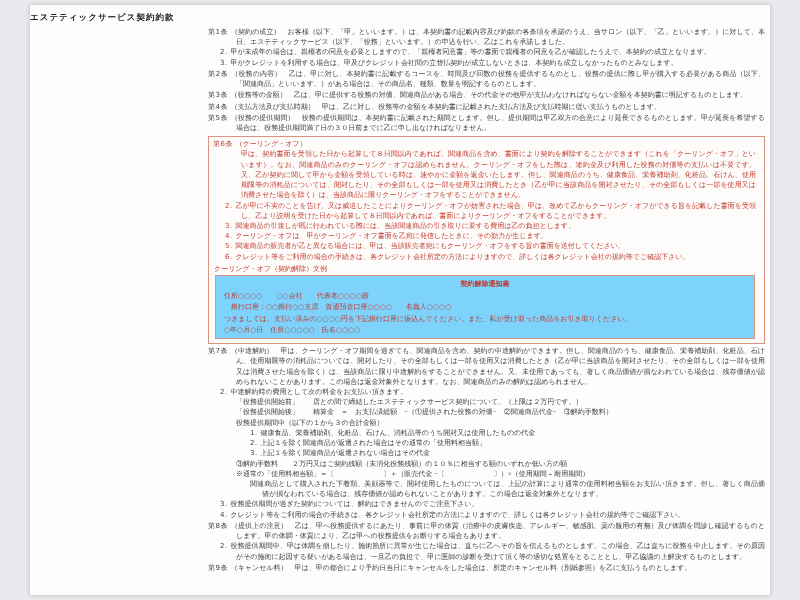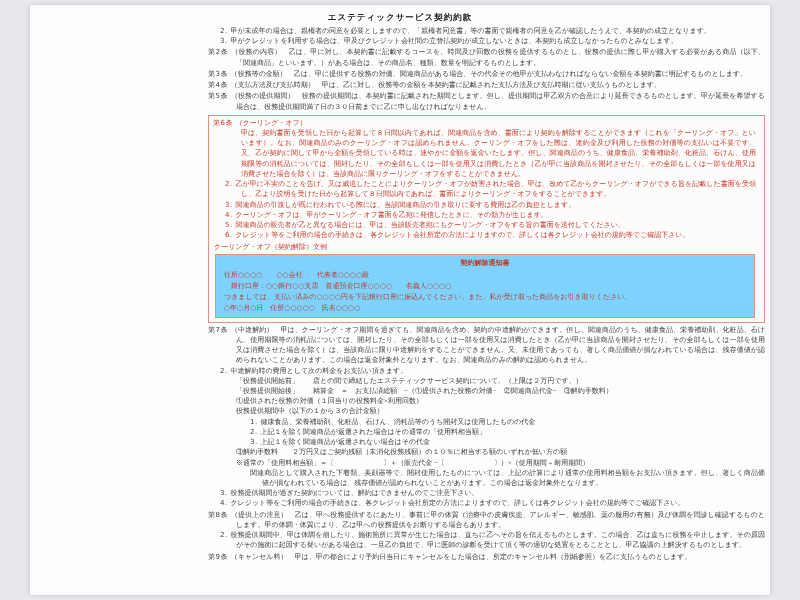--- a/index.html
+++ b/index.html
@@ -9,21 +9,21 @@
     font-family:"DejaVu Sans","Liberation Sans",sans-serif;
     position:relative;
   }
   .page {
     position:absolute; left:30px; top:5px; width:740px; height:590px;
     background:#fdfdfe; box-shadow:0 0 5px rgba(0,0,0,.18);
     overflow:hidden;
   }
   .doc-title {
     position:absolute; left:0; top:7px; width:100%;
-    text-align:center; font-size:8.5px; font-weight:bold; color:#222;
+    text-align:left; font-size:8.5px; font-weight:bold; color:#222;
     letter-spacing:1px;
   }
   .column {
     position:absolute; left:178px; top:21px; width:557px;
     font-size:7px; line-height:1.46; color:#3d3d3d;
     text-align:justify;
   }
   .blk { margin:0; }
   .blk.art { padding-left:28px; text-indent:-28px; margin-top:1px; }
   .blk.num { margin-left:12px; padding-left:16px; text-indent:-16px; }
@@ -43,20 +43,21 @@
   }
   .letter-title { text-align:center; font-weight:bold; margin:2px 0 2px 0; }
   .letter-line { margin-top:1px; text-align:left; }
 </style>
 </head>
 <body>
 
 <div class="page">
   <div class="doc-title">エステティックサービス契約約款</div>
   <div class="column">
+      <div class="blk art"><span class="lbl">第1条 </span>（契約の成立）　お客様（以下、「甲」といいます。）は、本契約書の記載内容及び約款の各条項を承諾のうえ、当サロン（以下、「乙」といいます。）に対して、本日、エステティックサービス（以下、「役務」といいます。）の申込を行い、乙はこれを承諾しました。</div>
       <div class="blk num"><span class="lbl">2. </span>甲が未成年の場合は、親権者の同意を必要としますので、「親権者同意書」等の書面で親権者の同意を乙が確認したうえで、本契約の成立となります。</div>
       <div class="blk num"><span class="lbl">3. </span>甲がクレジットを利用する場合は、甲及びクレジット会社間の立替払契約が成立しないときは、本契約も成立しなかったものとみなします。</div>
       <div class="blk art"><span class="lbl">第2条 </span>（役務の内容）　乙は、甲に対し、本契約書に記載するコースを、時間及び回数の役務を提供するものとし、役務の提供に際し甲が購入する必要がある商品（以下、「関連商品」といいます。）がある場合は、その商品名、種類、数量を明記するものとします。</div>
       <div class="blk art"><span class="lbl">第3条 </span>（役務等の金額）　乙は、甲に提供する役務の対価、関連商品がある場合、その代金その他甲が支払わなければならない金額を本契約書に明記するものとします。</div>
       <div class="blk art"><span class="lbl">第4条 </span>（支払方法及び支払時期）　甲は、乙に対し、役務等の金額を本契約書に記載された支払方法及び支払時期に従い支払うものとします。</div>
       <div class="blk art"><span class="lbl">第5条 </span>（役務の提供期間）　役務の提供期間は、本契約書に記載された期間とします。但し、提供期間は甲乙双方の合意により延長できるものとします。甲が延長を希望する場合は、役務提供期間満了日の３０日前までに乙に申し出なければなりません。</div>
       <div class="redbox">
         <div class="blk art"><span class="lbl">第6条 </span>（クーリング・オフ）　</div>
         <div class="blk lv2">甲は、契約書面を受領した日から起算して８日間以内であれば、関連商品を含め、書面により契約を解除することができます（これを「クーリング・オフ」といいます）。なお、関連商品のみのクーリング・オフは認められません。クーリング・オフをした際は、違約金及び利用した役務の対価等の支払いは不要です。又、乙が契約に関して甲から金額を受領している時は、速やかに金額を返金いたします。但し、関連商品のうち、健康食品、栄養補助剤、化粧品、石けん、使用期限等の消耗品については、開封したり、その全部もしくは一部を使用又は消費したとき（乙が甲に当該商品を開封させたり、その全部もしくは一部を使用又は消費させた場合を除く）は、当該商品に限りクーリング・オフをすることができません。</div>
         <div class="blk num"><span class="lbl">2. </span>乙が甲に不実のことを告げ、又は威迫したことによりクーリング・オフが妨害された場合、甲は、改めて乙からクーリング・オフができる旨を記載した書面を受領し、乙より説明を受けた日から起算して８日間以内であれば、書面によりクーリング・オフをすることができます。</div>
@@ -70,21 +71,20 @@
           <div class="letter-line">住所○○○○　　○○会社　　代表者○○○○殿</div>
           <div class="letter-line">　銀行口座：○○銀行○○支店　普通預金口座○○○○　　名義人○○○○</div>
           <div class="letter-line">つきましては、支払い済みの○○○○円を下記銀行口座に振込んでください。また、私が受け取った商品をお引き取りください。</div>
           <div class="letter-line">○年○月○日　住所○○○○○　氏名○○○○</div>
         </div>
       </div>
       <div class="blk art"><span class="lbl">第7条 </span>（中途解約）　甲は、クーリング・オフ期間を過ぎても、関連商品を含め、契約の中途解約ができます。但し、関連商品のうち、健康食品、栄養補助剤、化粧品、石けん、使用期限等の消耗品については、開封したり、その全部もしくは一部を使用又は消費したとき（乙が甲に当該商品を開封させたり、その全部もしくは一部を使用又は消費させた場合を除く）は、当該商品に限り中途解約をすることができません。又、未使用であっても、著しく商品価値が損なわれている場合は、残存価値が認められないことがあります。この場合は返金対象外となります。なお、関連商品のみの解約は認められません。</div>
       <div class="blk num"><span class="lbl">2. </span>中途解約時の費用として次の料金をお支払い頂きます。</div>
       <div class="blk lv2">「役務提供開始前」　　店との間で締結したエステティックサービス契約について。（上限は２万円です。）</div>
       <div class="blk lv2">「役務提供開始後」　　精算金　＝　お支払済総額　−（①提供された役務の対価−　②関連商品代金−　③解約手数料）</div>
-      <div class="blk lv2">①提供された役務の対価（１回当りの役務料金×利用回数）</div>
       <div class="blk lv2">役務提供期間中（以下の１から３の合計金額）</div>
       <div class="blk lv3"><span class="lbl">1. </span>健康食品、栄養補助剤、化粧品、石けん、消耗品等のうち開封又は使用したものの代金</div>
       <div class="blk lv3"><span class="lbl">2. </span>上記１を除く関連商品が返還された場合はその通常の「使用料相当額」</div>
       <div class="blk lv3"><span class="lbl">3. </span>上記１を除く関連商品が返還されない場合はその代金</div>
       <div class="blk lv2">③解約手数料　　２万円又はご契約残額（未消化役務残額）の１０％に相当する額のいずれか低い方の額</div>
       <div class="blk lv2">※通常の「使用料相当額」＝〔　　　　　　　〕＋（販売代金 −〔　　　　　　　〕）×（使用期間 ÷ 耐用期間）</div>
       <div class="blk lv3">関連商品として購入された下着類、美顔器等で、開封使用したものについては、上記の計算により通常の使用料相当額をお支払い頂きます。但し、著しく商品価値が損なわれている場合は、残存価値が認められないことがあります。この場合は返金対象外となります。</div>
       <div class="blk num"><span class="lbl">3. </span>役務提供期間が過ぎた契約については、解約はできませんのでご注意下さい。</div>
       <div class="blk num"><span class="lbl">4. </span>クレジット等をご利用の場合の手続きは、各クレジット会社所定の方法によりますので、詳しくは各クレジット会社の規約等でご確認下さい。</div>
       <div class="blk art"><span class="lbl">第8条 </span>（提供上の注意）　乙は、甲へ役務提供するにあたり、事前に甲の体質（治療中の皮膚疾患、アレルギー、敏感肌、薬の服用の有無）及び体調を問診し確認するものとします。甲の体調・体質により、乙は甲への役務提供をお断りする場合もあります。</div>

